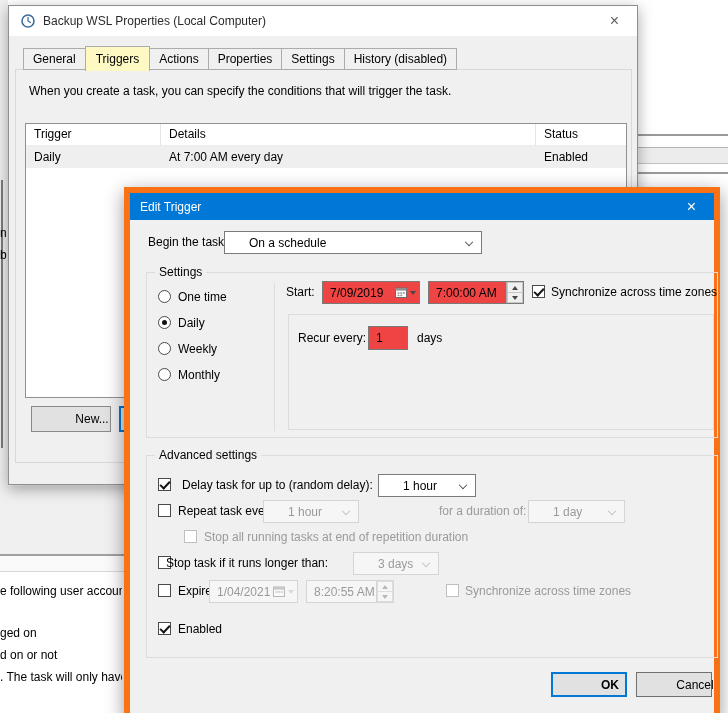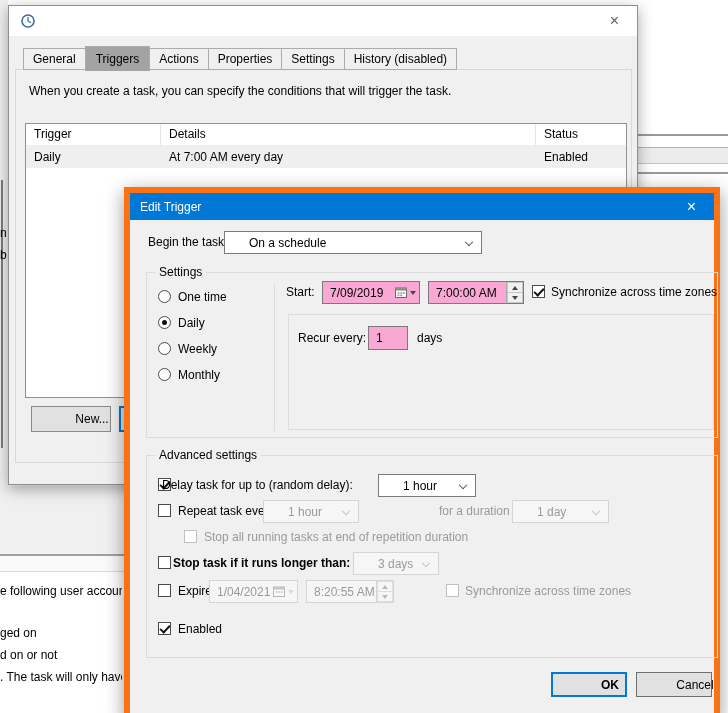--- a/index.html
+++ b/index.html
@@ -17,42 +17,42 @@
   .titlebar-active { position:absolute; left:0; top:0; right:0; height:27px; background:#0078d7; display:flex; align-items:center; color:#fff; }
   .title-text { padding-left:6px; color:#2b2b2b; }
   .titlebar-active .title-text { color:#fff; }
   .close-btn { position:absolute; right:0; top:0; width:45px; height:100%; display:flex; align-items:center; justify-content:center; font-size:16px; line-height:1; }
   .close-gray { color:#5f5f5f; }
   .close-white { color:#ffffff; }
   
   .tabs { position:absolute; left:14px; top:42px; height:40px; display:flex; z-index:2; }
   .tab { height:22px; line-height:21px; padding:0 9px; background:#f0f0f0; border:1px solid #acacac; margin-left:-1px; white-space:nowrap; }
   .tab:first-child { margin-left:0; }
-  .tab.active { height:25px; margin-top:-2px; line-height:24px; background:#a3a3a3; border-bottom:none; padding:0 10px; position:relative; z-index:3; }
+  .tab.active { height:25px; margin-top:-2px; line-height:24px; background:#fef9c3; border-bottom:none; padding:0 10px; position:relative; z-index:3; }
   .tabpane { position:absolute; left:6px; top:63px; width:617px; height:394px; border:1px solid #d9d9d9; }
   
   .trigtable { position:absolute; left:16px; top:117px; width:602px; height:275px; background:#fff; border:1px solid #919191; }
   .trow { display:flex; height:22px; align-items:center; }
   .thead .tcell { border-right:1px solid #e5e5e5; border-bottom:1px solid #ededed; height:22px; line-height:21px; }
   .thead .tcell:last-child { border-right:none; }
   .tdata { background:#efefef; }
   .tcell { padding-left:8px; white-space:nowrap; overflow:hidden; }
   .c1 { width:135px; } .c2 { width:375px; } .c3 { flex:1; }
   
   .btn { position:absolute; background:#e1e1e1; border:1px solid #8a8a8a; display:flex; align-items:center; justify-content:center;padding-left:42px; }
   .btn.focused { border:2px solid #0078d7; }
   
   .group { position:absolute; border:1px solid #dcdcdc; }
   .grouplbl { position:absolute; top:-8px; left:8px; background:#f0f0f0; padding:0 4px; white-space:nowrap; }
   
   .combo { position:absolute; background:#fff; border:1px solid #7a7a7a; display:flex; align-items:center; padding:0 24px; }
   .combo .chev { position:absolute; right:9px; top:50%; width:6px; height:6px; border-right:1.4px solid #464646; border-bottom:1.4px solid #464646; transform:translateY(-65%) rotate(45deg); }
   .combo.disabled { background:#f6f6f6; border-color:#d5d5d5; color:#9a9a9a; }
   .combo.disabled .chev { border-color:#bdbdbd; }
-  .field { position:absolute; background:#f9a8d4; border:1px solid #7a7a7a; display:flex; align-items:stretch; }
+  .field { position:absolute; background:#ef4444; border:1px solid #7a7a7a; display:flex; align-items:stretch; }
   .field.disabled { background:#f6f6f6; border-color:#d5d5d5; color:#9a9a9a; }
   .field .ftext { flex:1; display:flex; align-items:center; padding-left:7px; white-space:nowrap; }
   .spincol { width:17px; border-left:1px solid #ababab; display:flex; flex-direction:column; }
   .spinbtn { flex:1; background:#f0f0f0; border:1px solid #c7c7c7; display:flex; align-items:center; justify-content:center; }
   .spinbtn + .spinbtn { border-top:none; }
   .tri-up { width:0; height:0; border-left:3px solid transparent; border-right:3px solid transparent; border-bottom:4px solid #464646; }
   .tri-down { width:0; height:0; border-left:3px solid transparent; border-right:3px solid transparent; border-top:4px solid #464646; }
   .disabled .tri-up { border-bottom-color:#b9b9b9; }
   .disabled .tri-down { border-top-color:#b9b9b9; }
   .calcol { width:28px; border-left:none; display:flex; align-items:center; justify-content:center; gap:3px; }
@@ -93,20 +93,21 @@
 </div>
 
 <div class="win props">
   <div class="titlebar-inactive">
     <span class="abs" style="left:12px;top:8px;width:14px;height:14px;">
       <svg width="14" height="14" viewBox="0 0 14 14">
         <circle cx="7" cy="7" r="6" fill="#fff" stroke="#3f6e9e" stroke-width="1.6"></circle>
         <path d="M7 3.5 L7 7 L9.5 8.5" fill="none" stroke="#3f6e9e" stroke-width="1.3" stroke-linecap="round"></path>
       </svg>
     </span>
+    <span class="title-text" style="padding-left:34px;">Backup WSL Properties (Local Computer)</span>
     <span class="close-btn close-gray">×</span>
   </div>
 
   <div class="tabpane"></div>
   <div class="tabs">
     <span class="tab">General</span>
     <span class="tab active">Triggers</span>
     <span class="tab">Actions</span>
     <span class="tab">Properties</span>
     <span class="tab">Settings</span>
@@ -193,43 +194,43 @@
   <div class="field" style="left:238px;top:133px;width:40px;height:24px;">
     <span class="ftext">1</span>
   </div>
   <div class="lbl" style="left:287px;top:138px;">days</div>
 
   <div class="group" style="left:16px;top:262px;width:572px;height:203px;">
     <span class="grouplbl">Advanced settings</span>
   </div>
 
   <span class="cb checked" style="left:28px;top:285px;"></span>
-  <div class="lbl" style="left:32px;top:285px;">Delay task for up to (random delay):</div>
+  <div class="lbl" style="left:52px;top:285px;">Delay task for up to (random delay):</div>
   <div class="combo" style="left:248px;top:281px;width:98px;height:23px;">
     <span>1 hour</span>
     <span class="chev"></span>
   </div>
 
   <span class="cb" style="left:28px;top:311px;"></span>
   <div class="lbl" style="left:48px;top:311px;">Repeat task every:</div>
   <div class="combo disabled" style="left:133px;top:307px;width:96px;height:23px;">
     <span>1 hour</span>
     <span class="chev"></span>
   </div>
   <div class="lbl dim" style="left:309px;top:311px;">for a duration of:</div>
-  <div class="combo disabled" style="left:382px;top:307px;width:97px;height:23px;">
+  <div class="combo disabled" style="left:398px;top:307px;width:97px;height:23px;">
     <span>1 day</span>
     <span class="chev"></span>
   </div>
 
   <span class="cb disabled" style="left:54px;top:337px;"></span>
   <div class="lbl dim" style="left:74px;top:337px;">Stop all running tasks at end of repetition duration</div>
 
   <span class="cb" style="left:28px;top:363px;"></span>
-  <div class="lbl" style="left:43px;top:363px;font-weight:bold;">Stop task if it runs longer than:</div>
+  <div class="lbl" style="left:36px;top:363px;">Stop task if it runs longer than:</div>
   <div class="combo disabled" style="left:223px;top:359px;width:86px;height:23px;">
     <span>3 days</span>
     <span class="chev"></span>
   </div>
 
   <span class="cb" style="left:28px;top:391px;"></span>
   <div class="lbl" style="left:48px;top:391px;">Expire:</div>
   <div class="field disabled" style="left:79px;top:387px;width:89px;height:23px;">
     <span class="ftext">1/04/2021</span>
     <span class="calcol" style="opacity:.45;">

